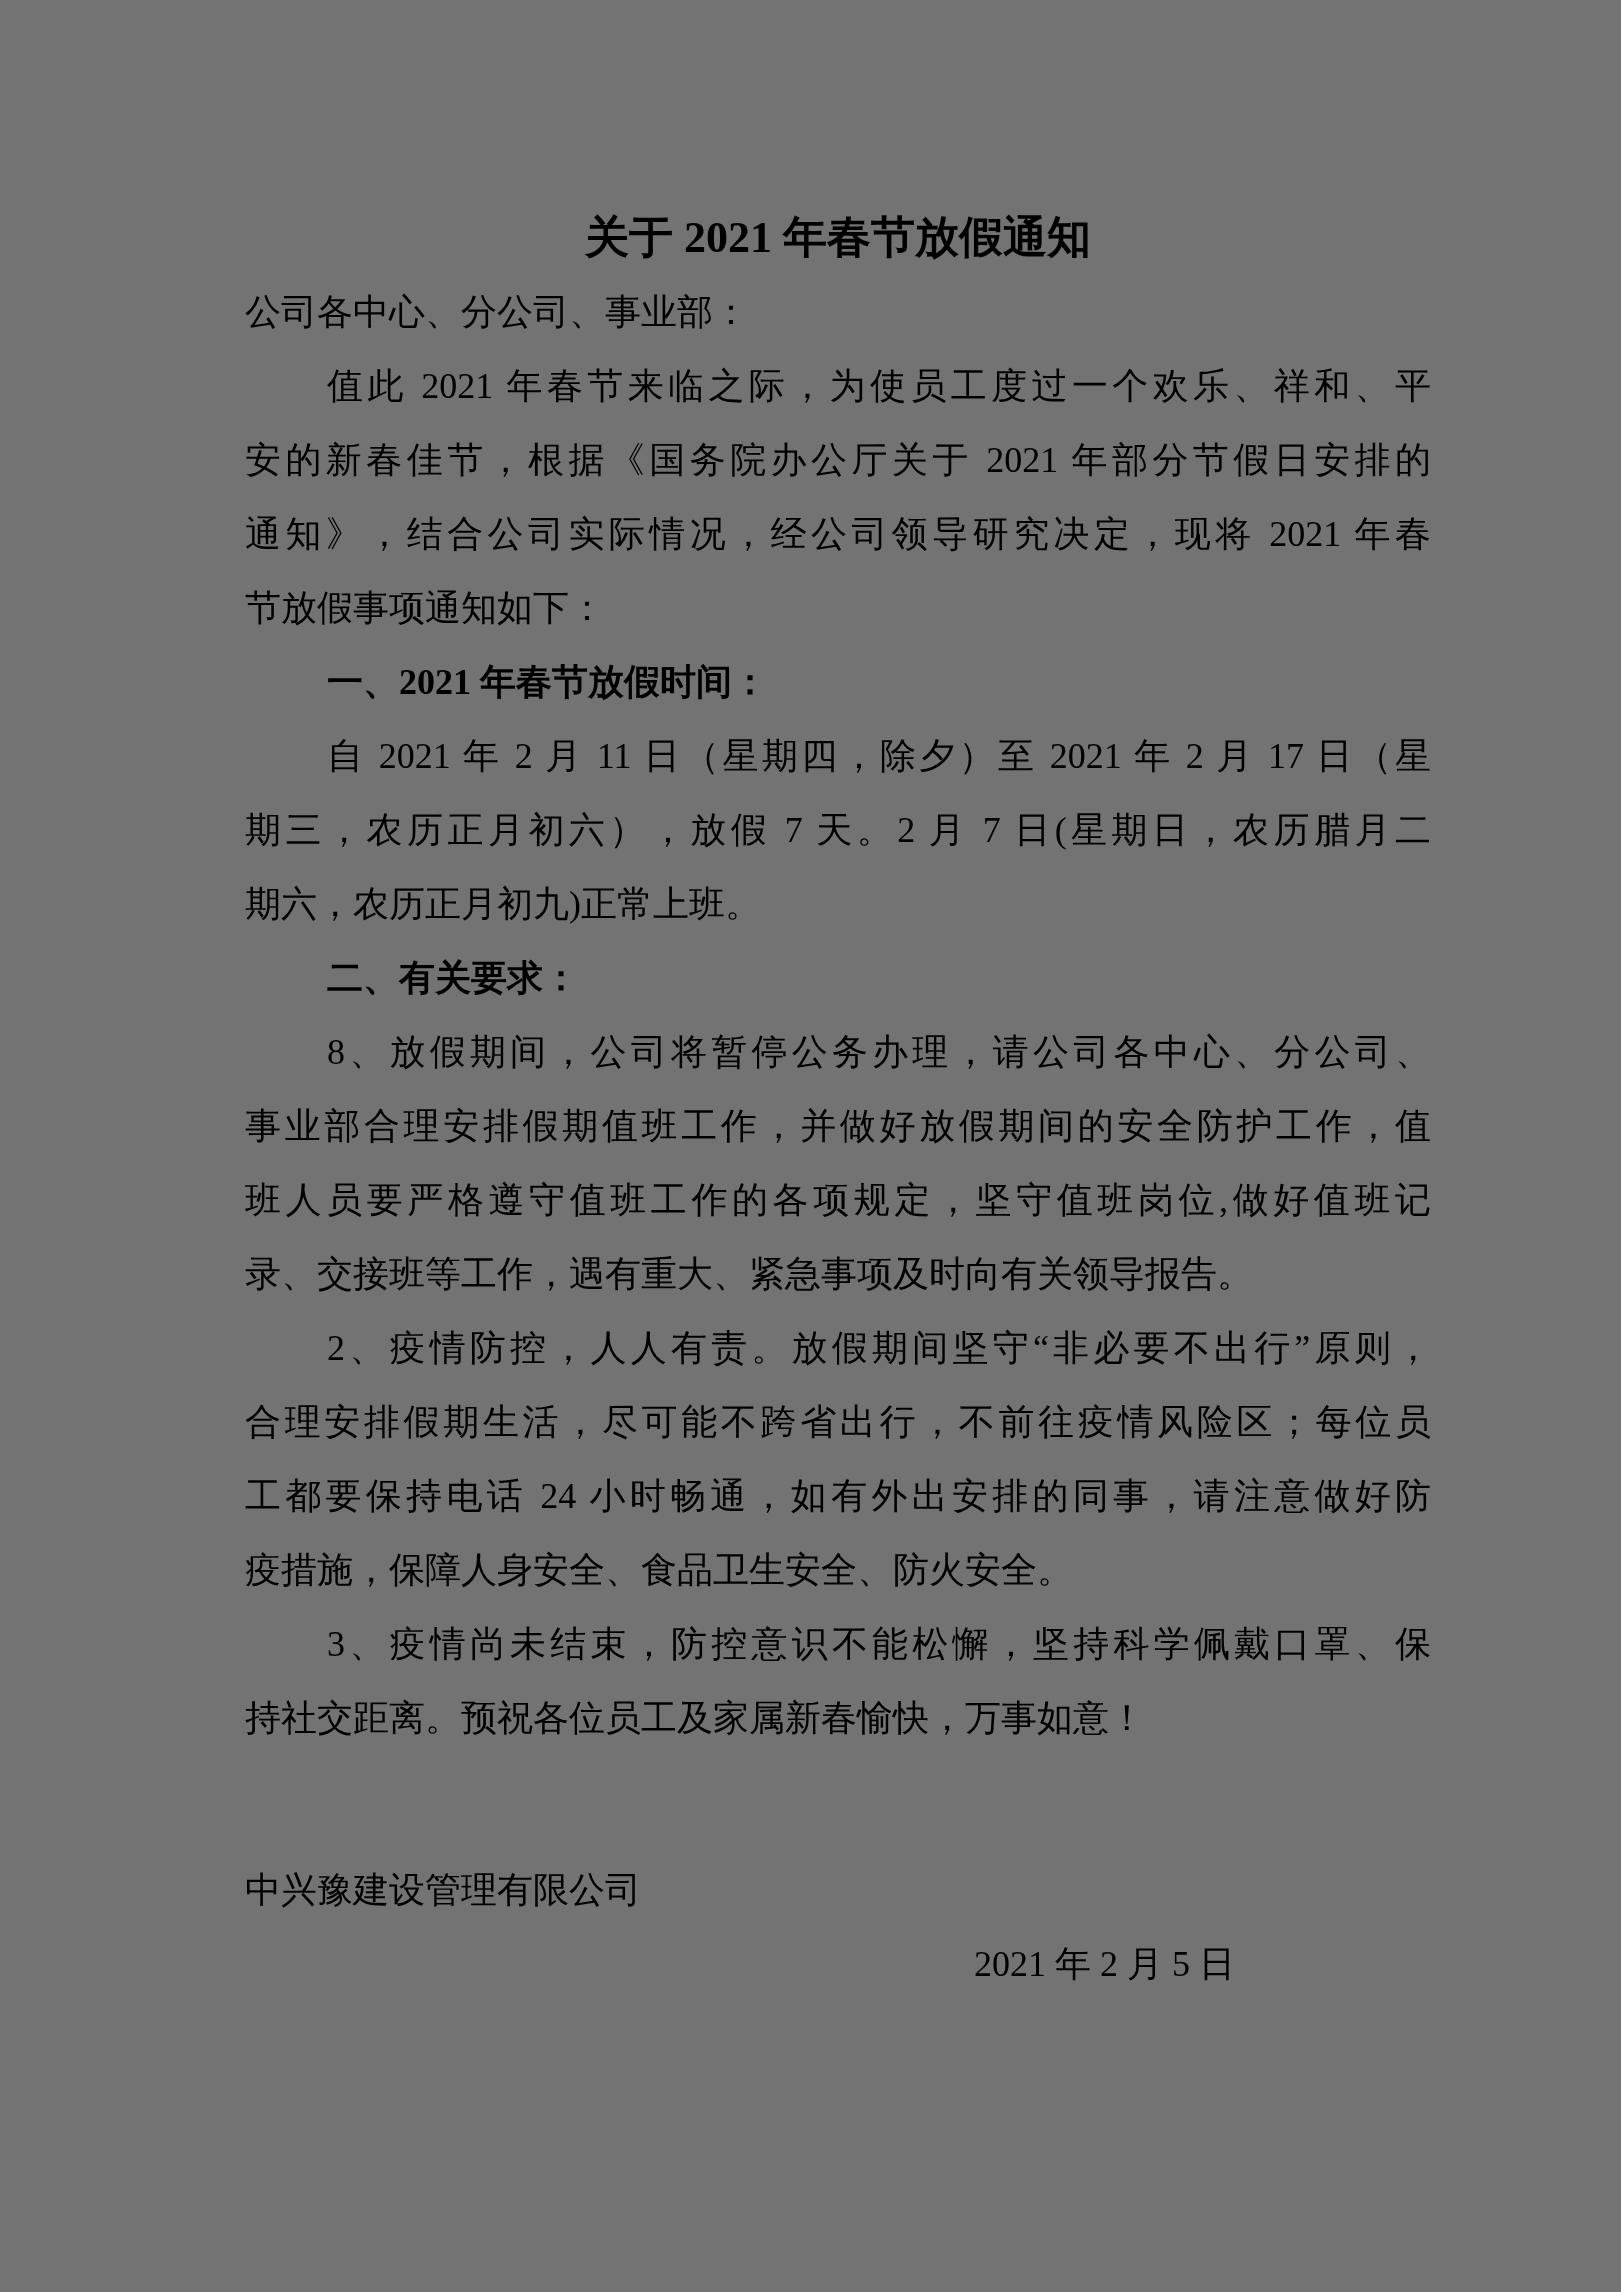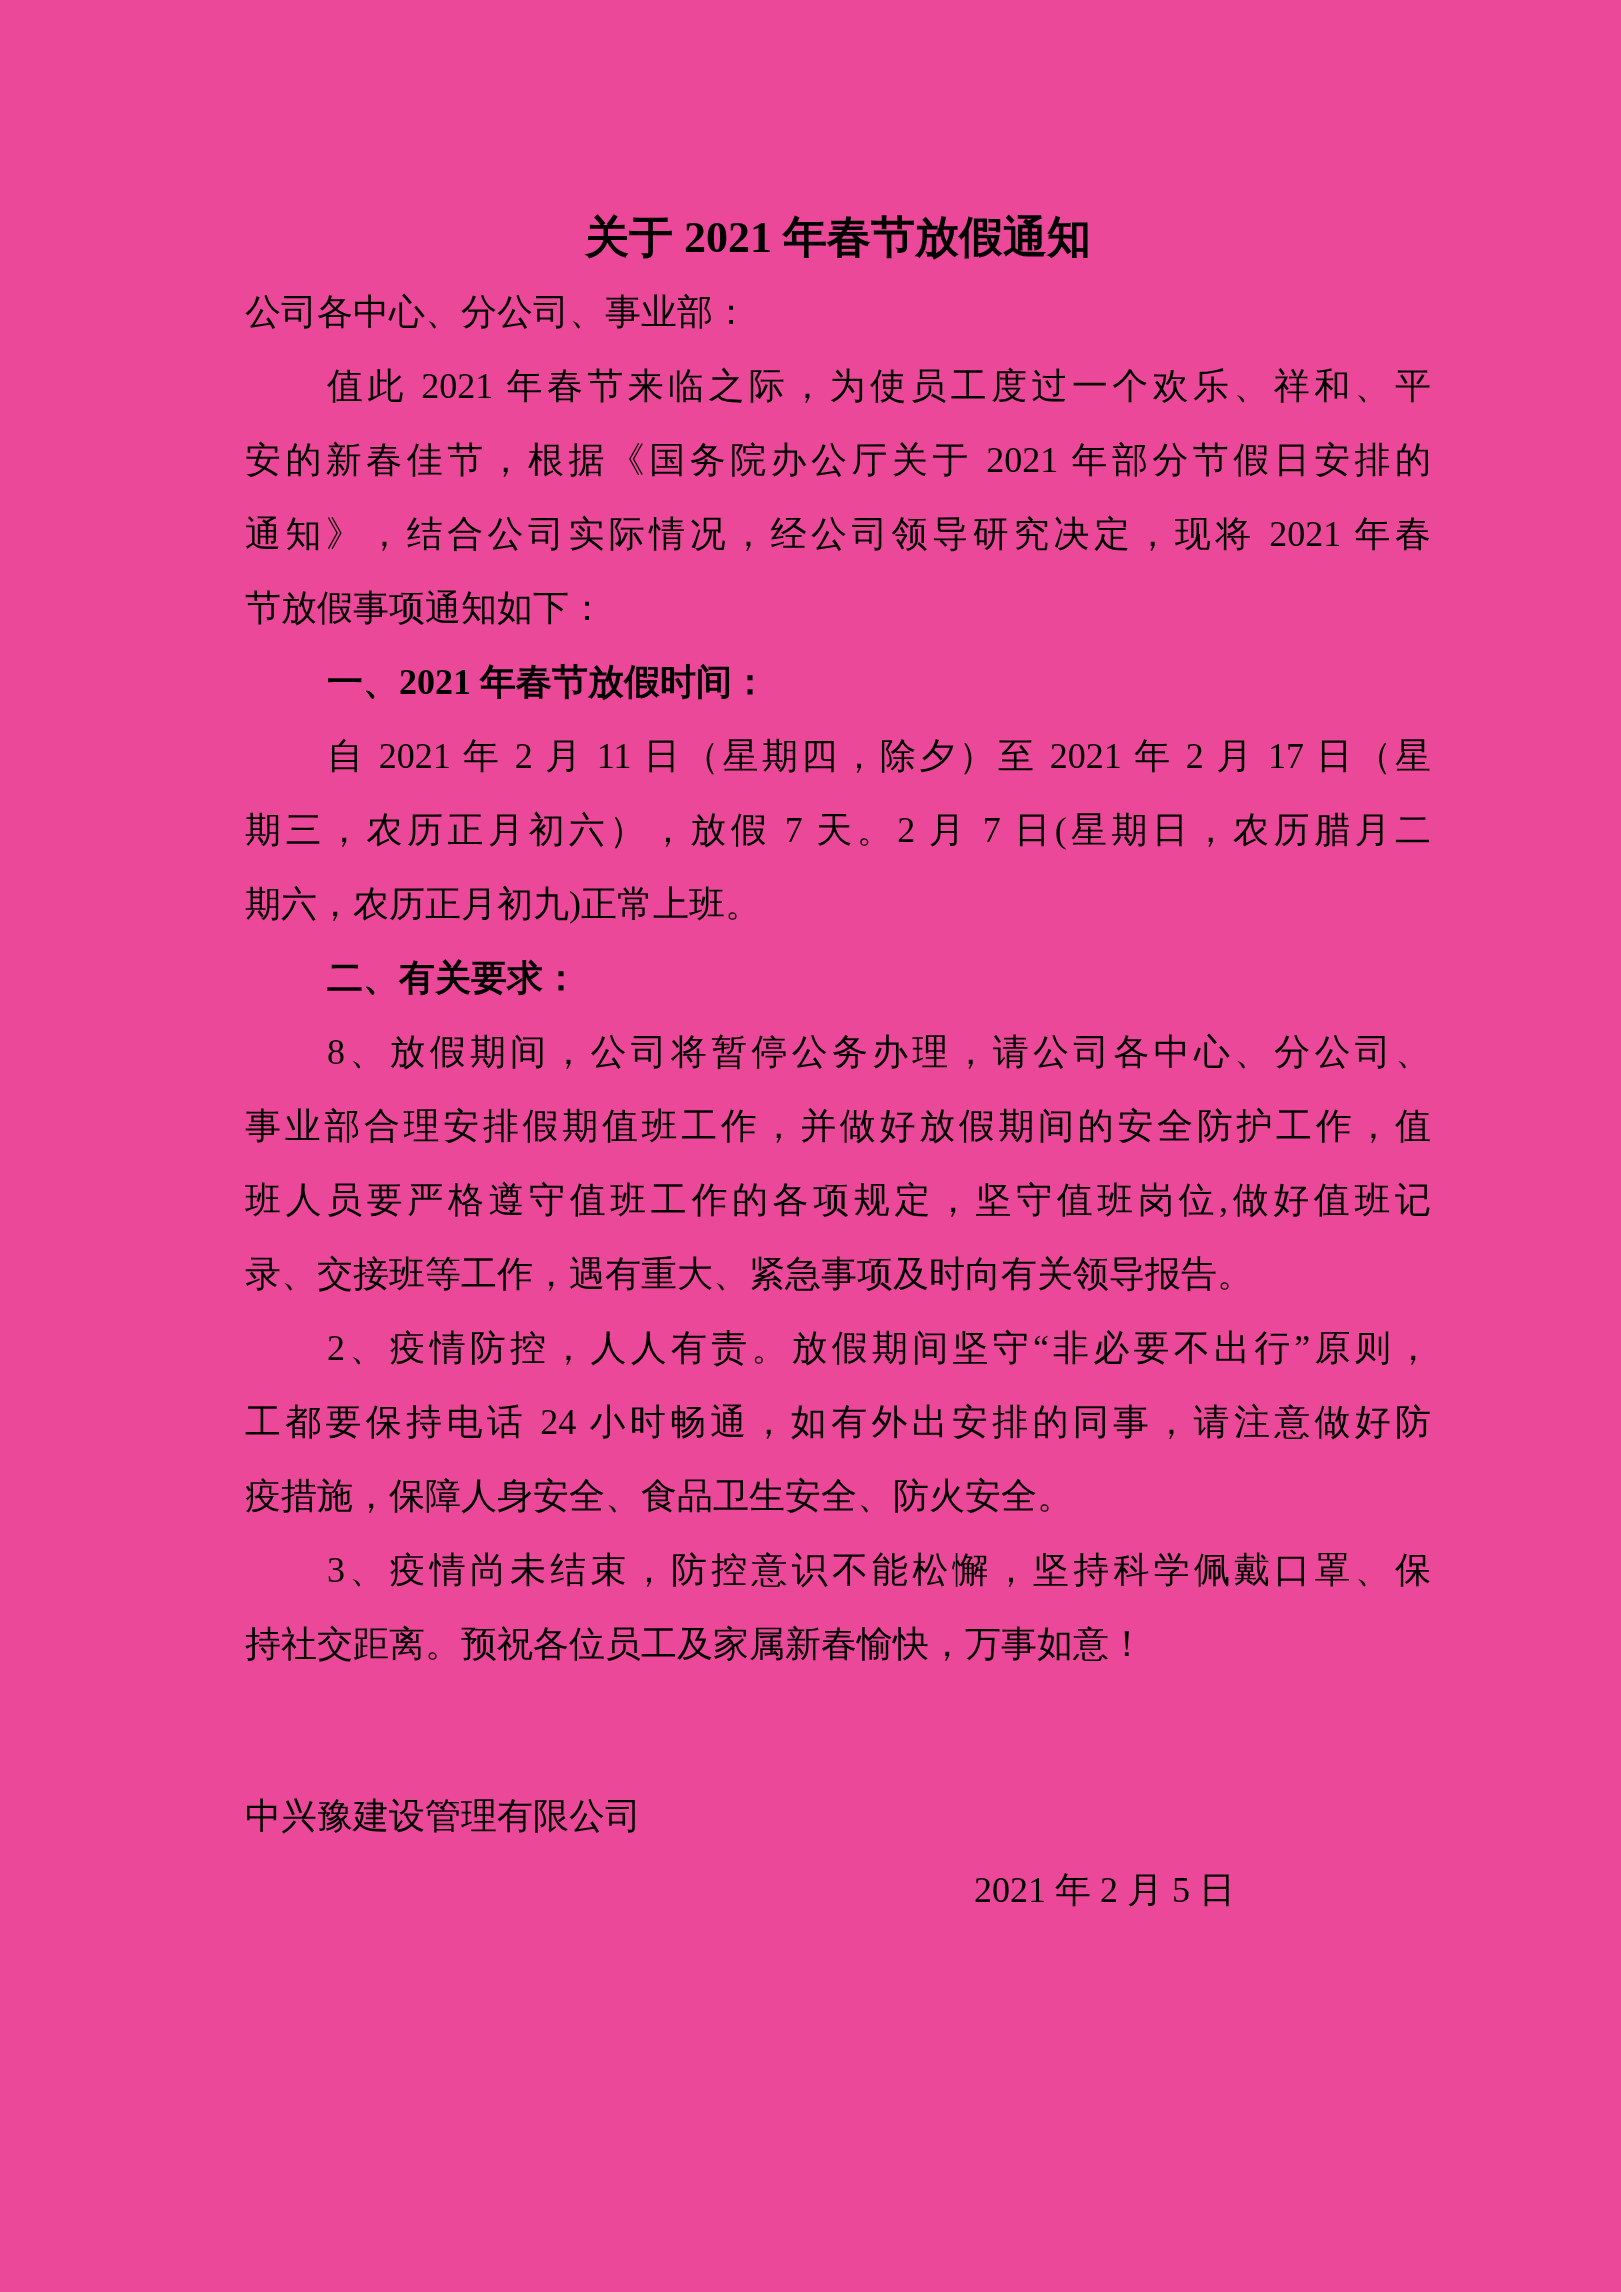--- a/index.html
+++ b/index.html
@@ -4,21 +4,21 @@
 <style>
   html, body {
     margin: 0;
     padding: 0;
     background: #ffffff;
   }
   .page {
     position: relative;
     width: 1621px;
     height: 2293px;
-    background: #ec4899;
+    background: #737373;
     color: #000000;
     font-family: "Liberation Serif", "DejaVu Serif", serif;
     box-sizing: border-box;
     padding: 201px 190px 0 245px;
     overflow: hidden;
   }
   .line {
     font-size: 36px;
     line-height: 74px;
     height: 74px;
@@ -77,20 +77,21 @@
   <div class="line end">期六，农历正月初九)正常上班。</div>
 
   <div class="line end indent bold">二、有关要求：</div>
 
   <div class="line full indent">8、放假期间，公司将暂停公务办理，请公司各中心、分公司、</div>
   <div class="line full">事业部合理安排假期值班工作，并做好放假期间的安全防护工作，值</div>
   <div class="line full">班人员要严格遵守值班工作的各项规定，坚守值班岗位,做好值班记</div>
   <div class="line end">录、交接班等工作，遇有重大、紧急事项及时向有关领导报告。</div>
 
   <div class="line full indent">2、疫情防控，人人有责。放假期间坚守“非必要不出行”原则，</div>
+  <div class="line full">合理安排假期生活，尽可能不跨省出行，不前往疫情风险区；每位员</div>
   <div class="line full">工都要保持电话 24 小时畅通，如有外出安排的同事，请注意做好防</div>
   <div class="line end">疫措施，保障人身安全、食品卫生安全、防火安全。</div>
 
   <div class="line full indent">3、疫情尚未结束，防控意识不能松懈，坚持科学佩戴口罩、保</div>
   <div class="line end">持社交距离。预祝各位员工及家属新春愉快，万事如意！</div>
 
   <div class="spacer"></div>
 
   <div class="line sign-company">中兴豫建设管理有限公司</div>
   <div class="line sign-date">2021 年 2 月 5 日</div>

